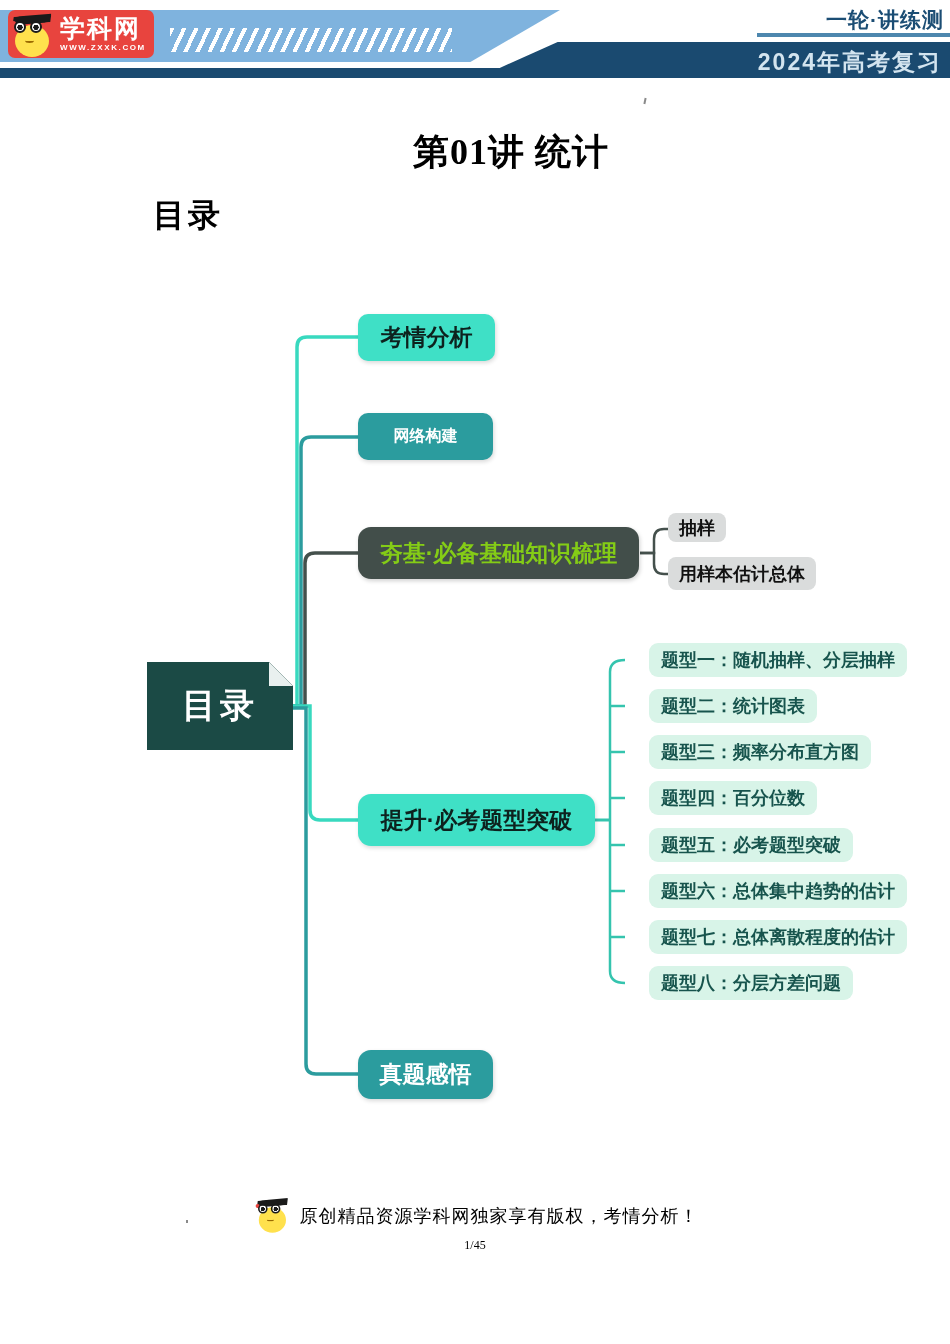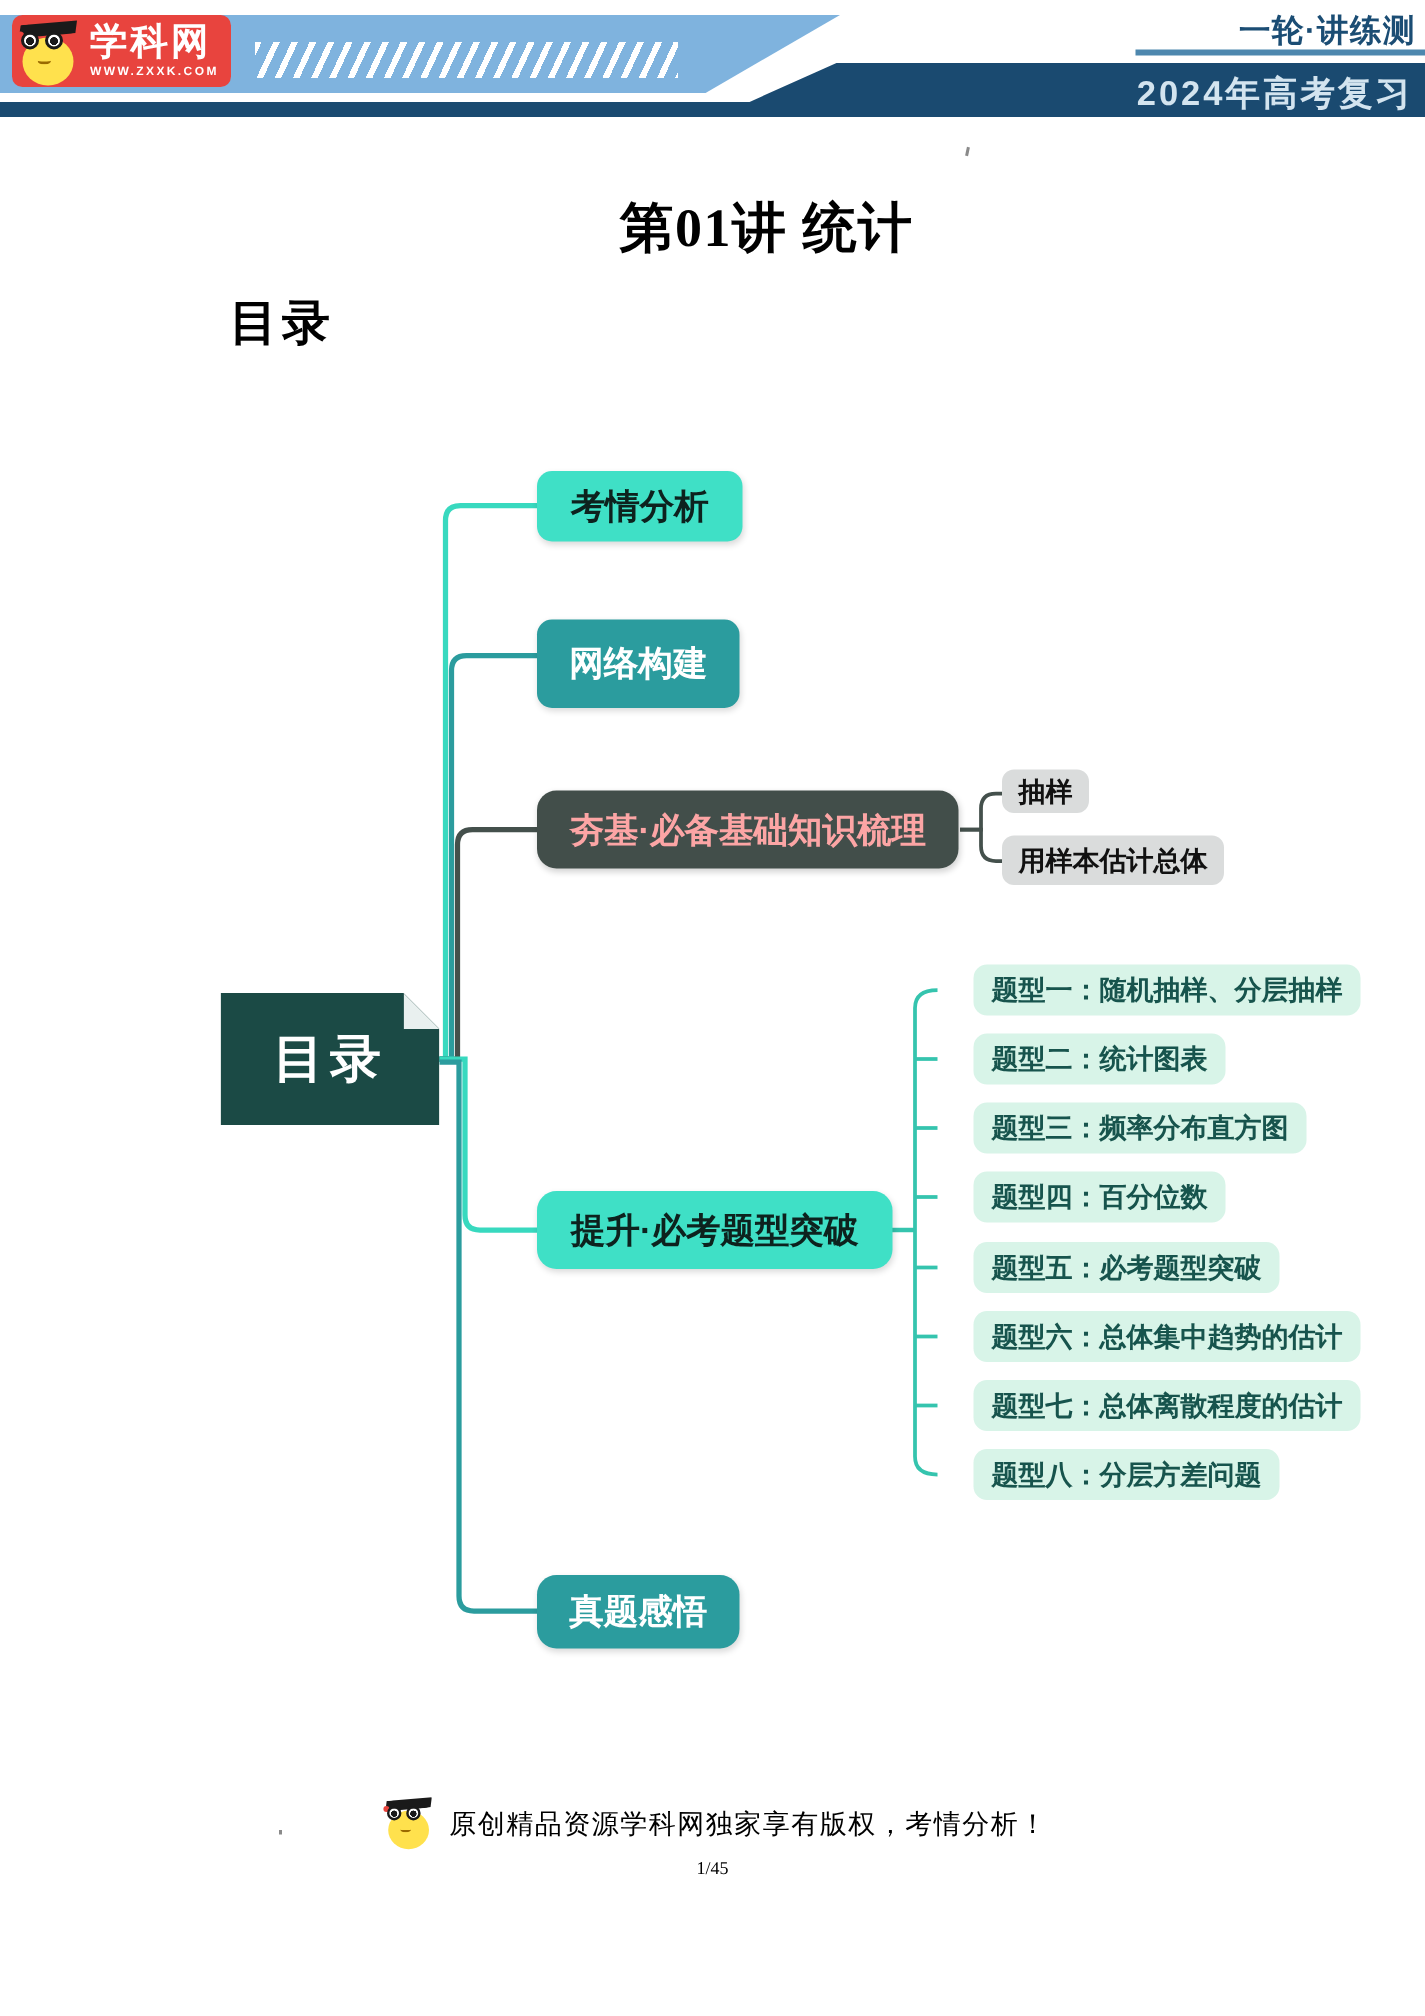--- a/index.html
+++ b/index.html
@@ -75,26 +75,26 @@
 
   
   .mindmap { position:absolute; inset:0; }
   .connectors { position:absolute; left:0; top:0; pointer-events:none; z-index:1; }
   .node {
     position:absolute; z-index:2; display:flex; align-items:center; justify-content:center;
     font-weight:bold; white-space:nowrap; border-radius:10px;
   }
   .n-mint { background:#3FE0C6; color:#0d221e; box-shadow:1px 2px 4px rgba(0,0,0,.15); }
   .n-teal { background:#2B9C9E; color:#ffffff; box-shadow:1px 2px 4px rgba(0,0,0,.15); }
-  .n-dark { background:#424E4A; color:#fca5a5; box-shadow:1px 2px 4px rgba(0,0,0,.18); }
+  .n-dark { background:#424E4A; color:#84cc16; box-shadow:1px 2px 4px rgba(0,0,0,.18); }
   .n-gray { background:#DADCDC; color:#111; }
   .n-pale { background:#D8F4E8; color:#17544d; }
 
   .b1 { left:358px; top:314px; width:137px; height:47px; font-size:23px; }
-  .b2 { left:358px; top:413px; width:135px; height:59px; font-size:23px; }
+  .b2 { left:358px; top:413px; width:135px; height:47px; font-size:16px; }
   .b3 { left:358px; top:527px; width:281px; height:52px; font-size:23px; border-radius:13px; }
   .b4 { left:358px; top:794px; width:237px; height:52px; font-size:23px; border-radius:13px; }
   .b5 { left:358px; top:1050px; width:135px; height:49px; font-size:23px;border-radius:13px; }
 
   .c31 { left:668px; top:513px; height:29px; padding:0 11px; font-size:18px; border-radius:8px; }
   .c32 { left:668px; top:557px; height:33px; padding:0 11px; font-size:18px; border-radius:8px; }
 
   .tnode { left:625px; height:34px; padding:0 12px; font-size:18px; border-radius:9px;margin-left:24px; }
   .t0 { top:643px; } .t1 { top:689px; } .t2 { top:735px; } .t3 { top:781px; }
   .t4 { top:828px; } .t5 { top:874px; } .t6 { top:920px; } .t7 { top:966px; }

